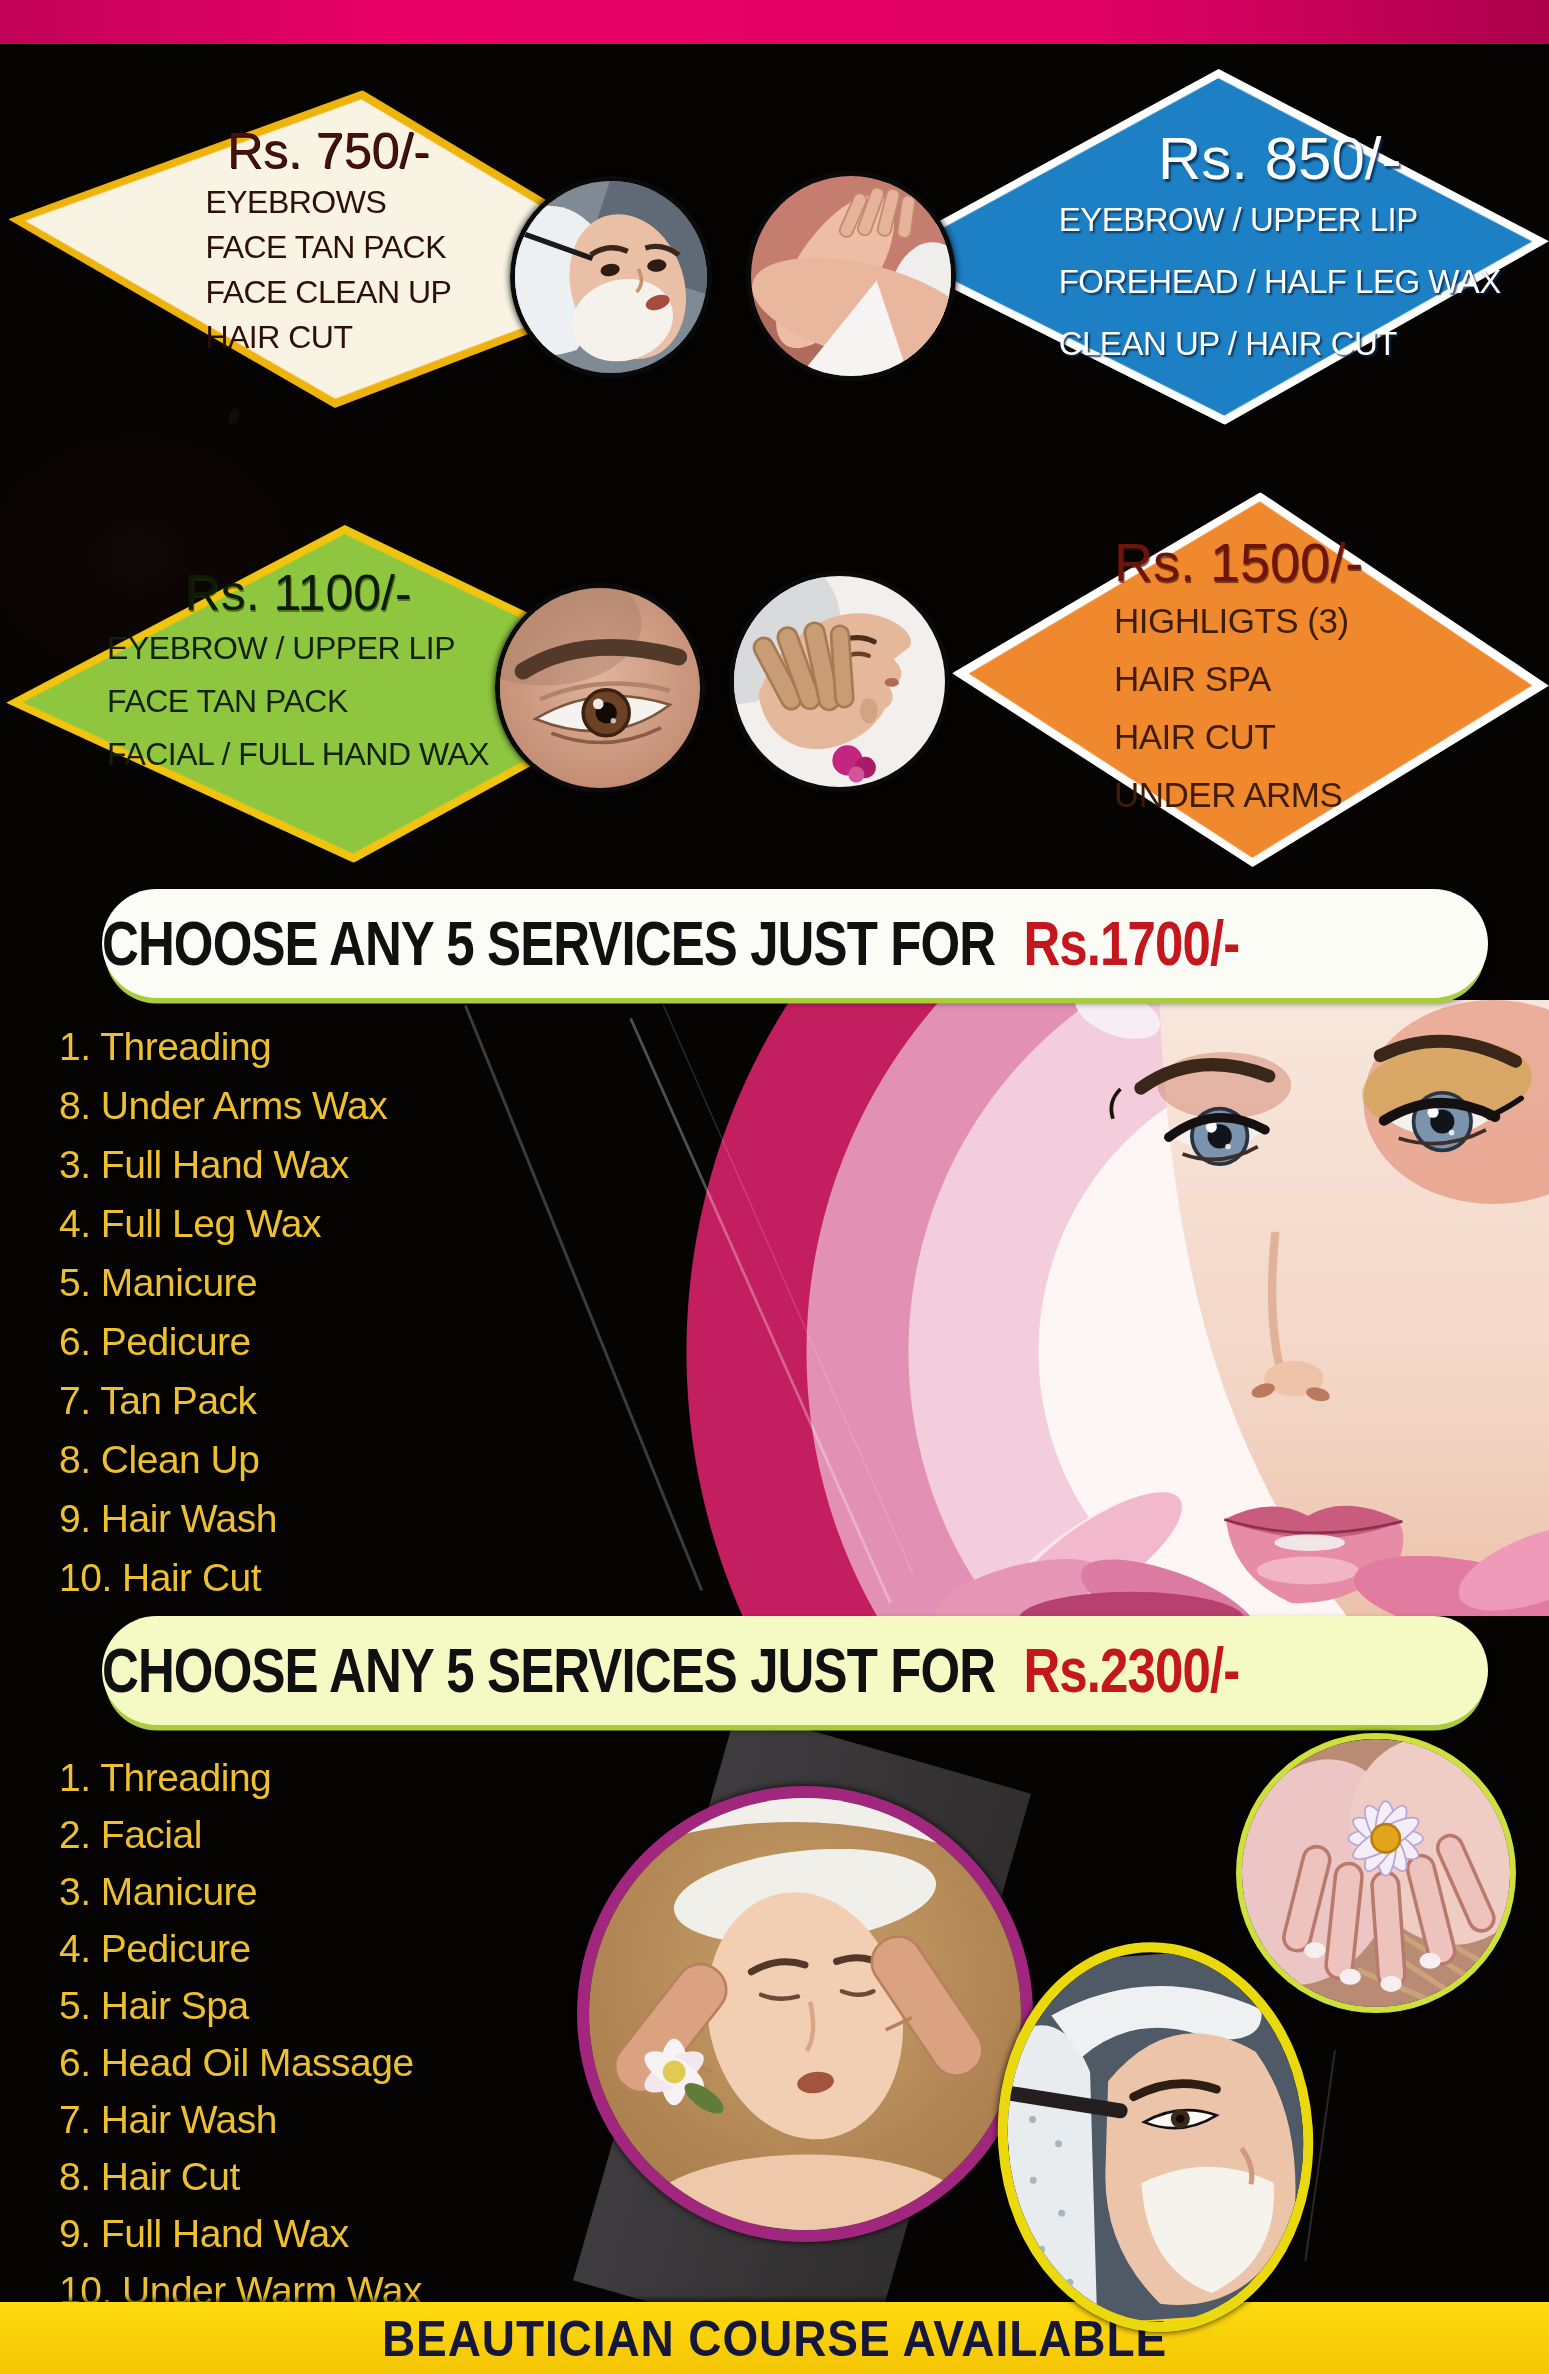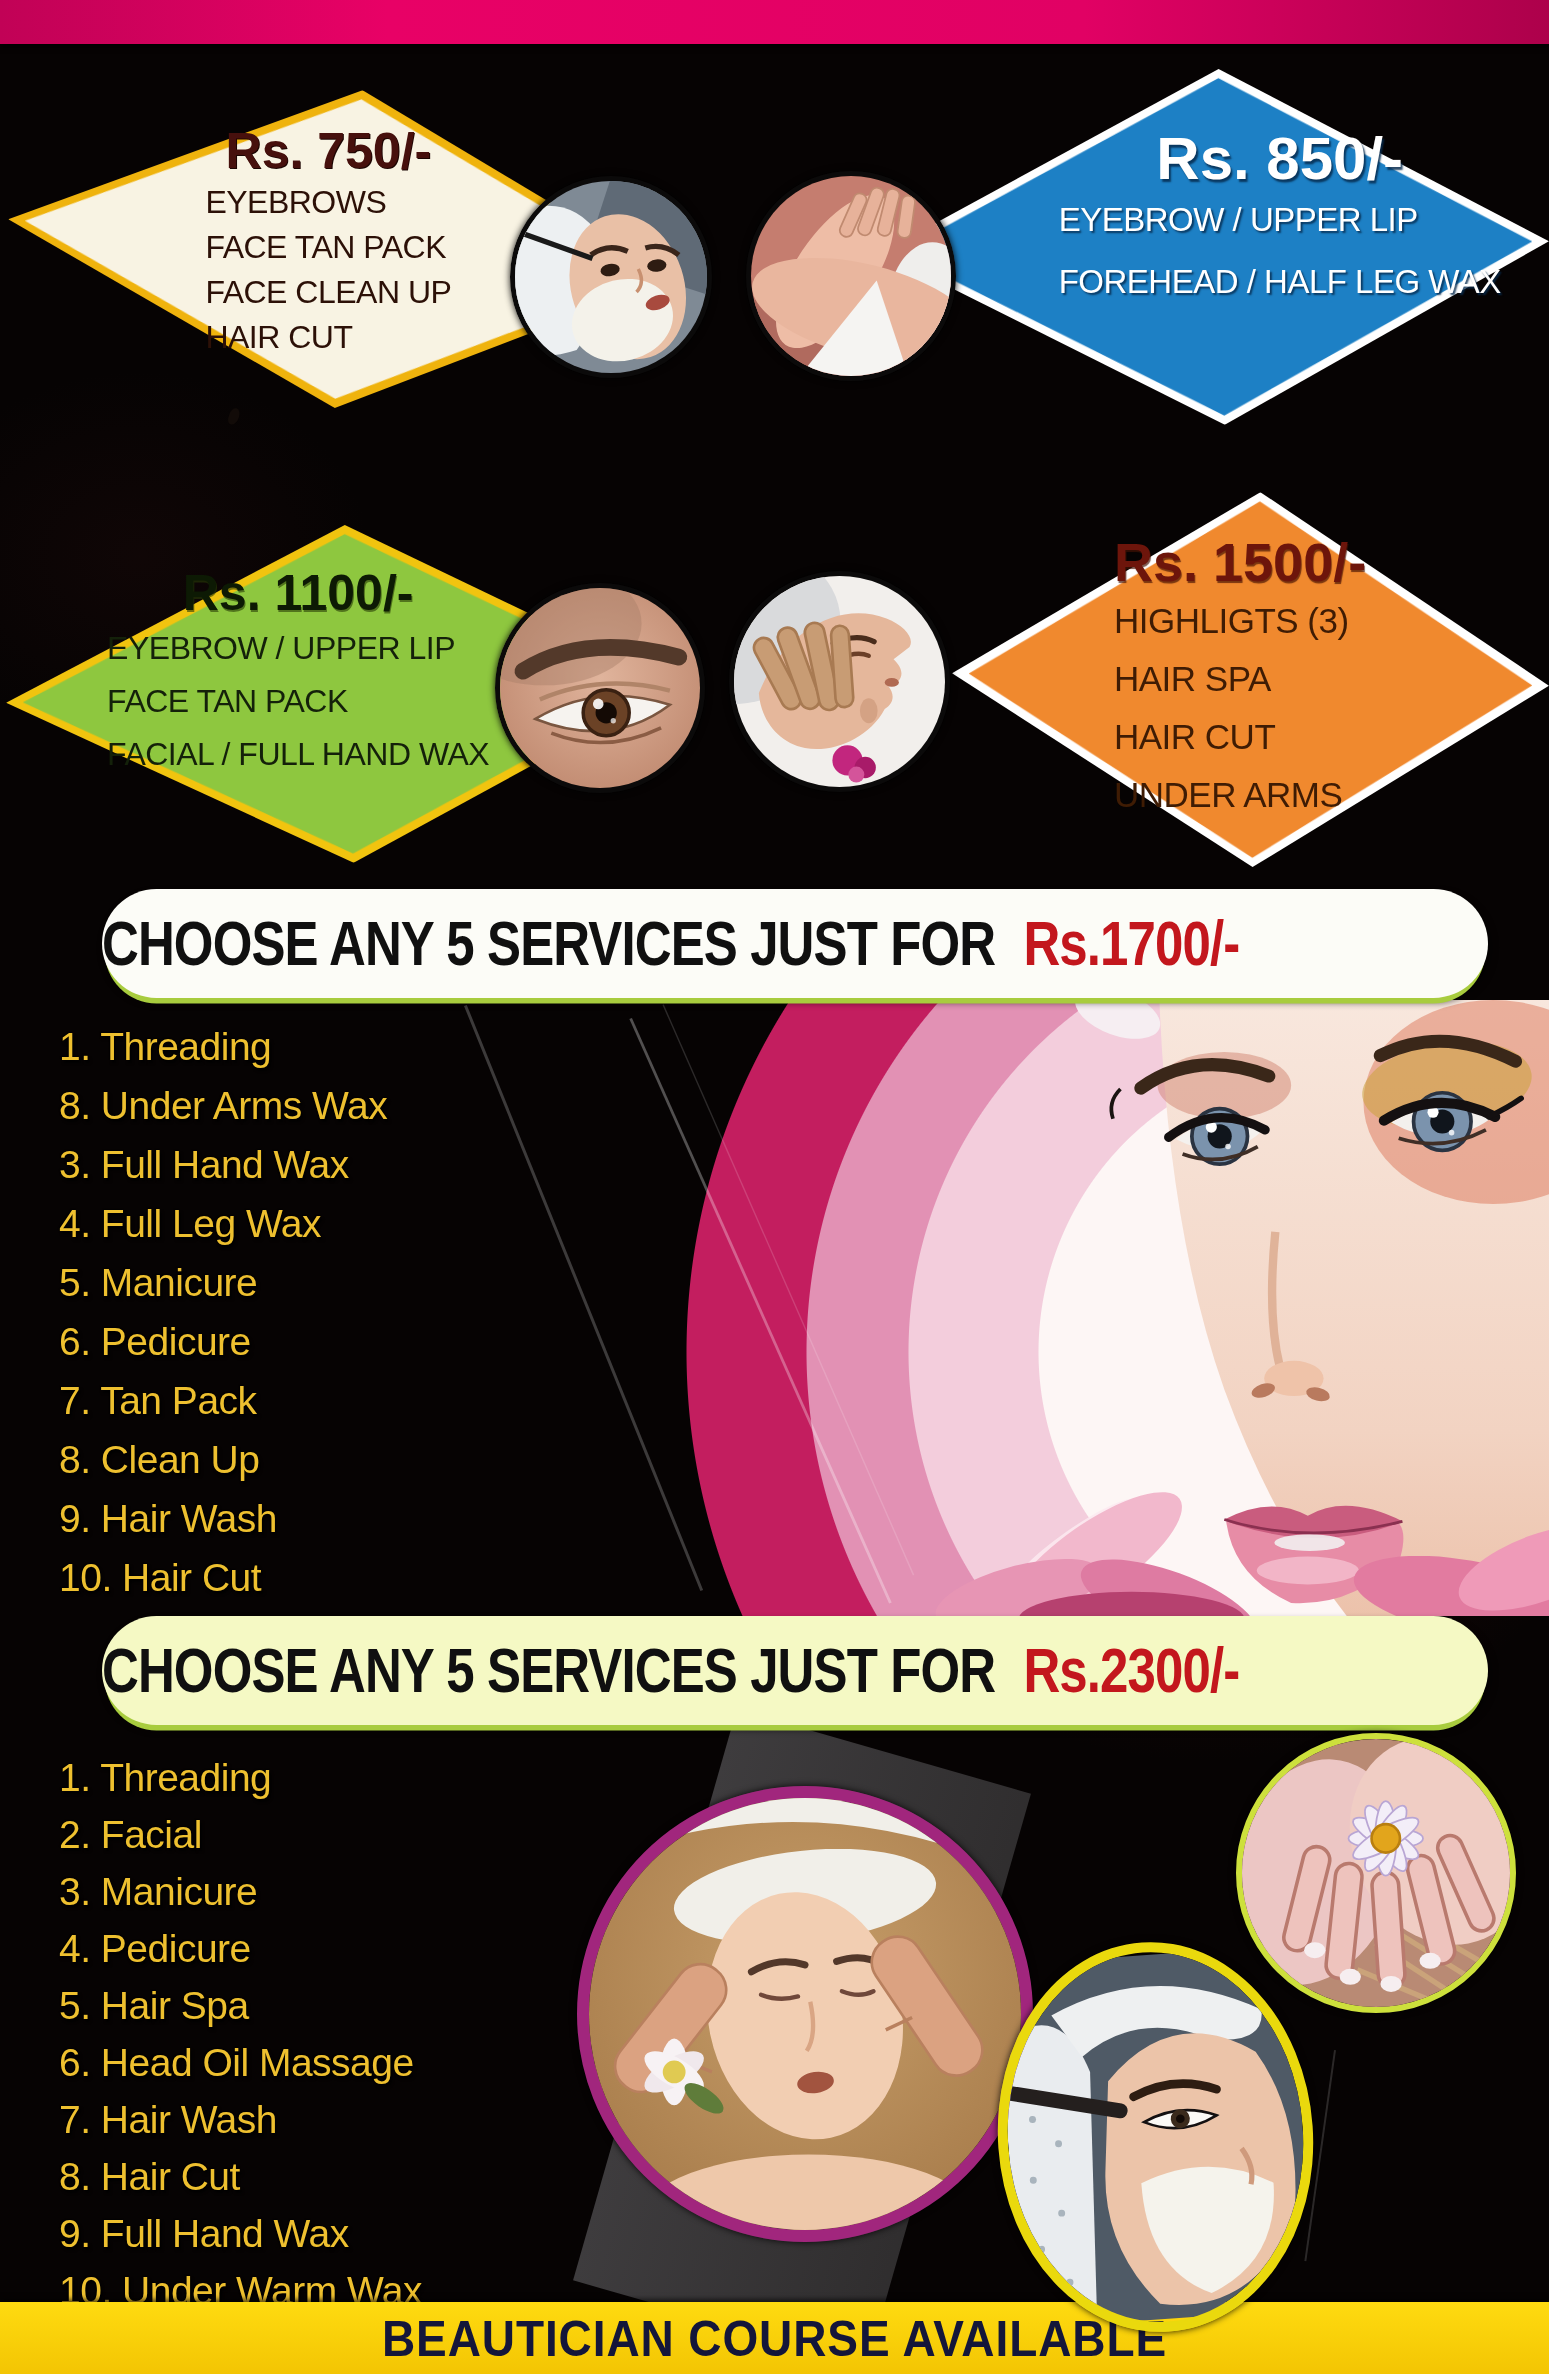--- a/index.html
+++ b/index.html
@@ -23,21 +23,21 @@
   #top-bar{position:absolute;left:0;top:0;width:1549px;height:44px;z-index:2;
     background:linear-gradient(90deg,#c10256,#e80166 25%,#e10164 70%,#ad014b);
     box-shadow:0 3.7px 5.6px rgba(0,0,0,.8)}
 
   
   .badge{position:absolute;z-index:3}
   .diamond,.diamond-in{clip-path:polygon(0 50%,51% 0,100% 50%,51% 100%)}
   .diamond{position:absolute;inset:0;filter:drop-shadow(0 0 2.8px rgba(0,0,0,.9))}
   .diamond-in{position:absolute;inset:9.3px 16.7px}
   .badge-text{position:absolute;inset:0;display:flex;flex-direction:column;align-items:center;z-index:1}
-  .badge-price{font-weight:700;white-space:nowrap}
+  .badge-price{font-weight:400;white-space:nowrap}
   .badge-line{font-weight:400;white-space:nowrap;letter-spacing:-0.5px}
 
   #badge-750{left:7.4px;top:89px;width:670px;height:319px}
   #badge-750 .diamond{background:var(--badge1_border);transform:rotate(5deg)}
   #badge-750 .diamond-in{background:var(--badge1_fill)}
   #badge-750 .badge-text{padding:33px 139px 0 111px}
   #badge-750 .badge-price{font-size:50px;line-height:58px;color:var(--badge1_price);text-shadow:0.9px 0.9px 0 #1c0503}
   #badge-750 .badge-line{font-size:32px;line-height:45px;color:var(--badge1_text)}
 
   #badge-850{left:881px;top:69px;width:668px;height:356px}
@@ -136,20 +136,21 @@
 
   <div class="badge" id="badge-850">
     <div class="diamond">
       <div class="diamond-in"></div>
     </div>
     <div class="badge-text">
       <div class="badge-price">Rs. 850/-</div>
       <div>
           <div class="badge-line">EYEBROW / UPPER LIP</div>
           <div class="badge-line">FOREHEAD / HALF LEG WAX</div>
+          <div class="badge-line">CLEAN UP / HAIR CUT</div>
         </div>
     </div>
   </div>
 
   <div class="badge" id="badge-1100">
     <div class="diamond">
       <div class="diamond-in"></div>
     </div>
     <div class="badge-text">
       <div class="badge-price">Rs. 1100/-</div>

